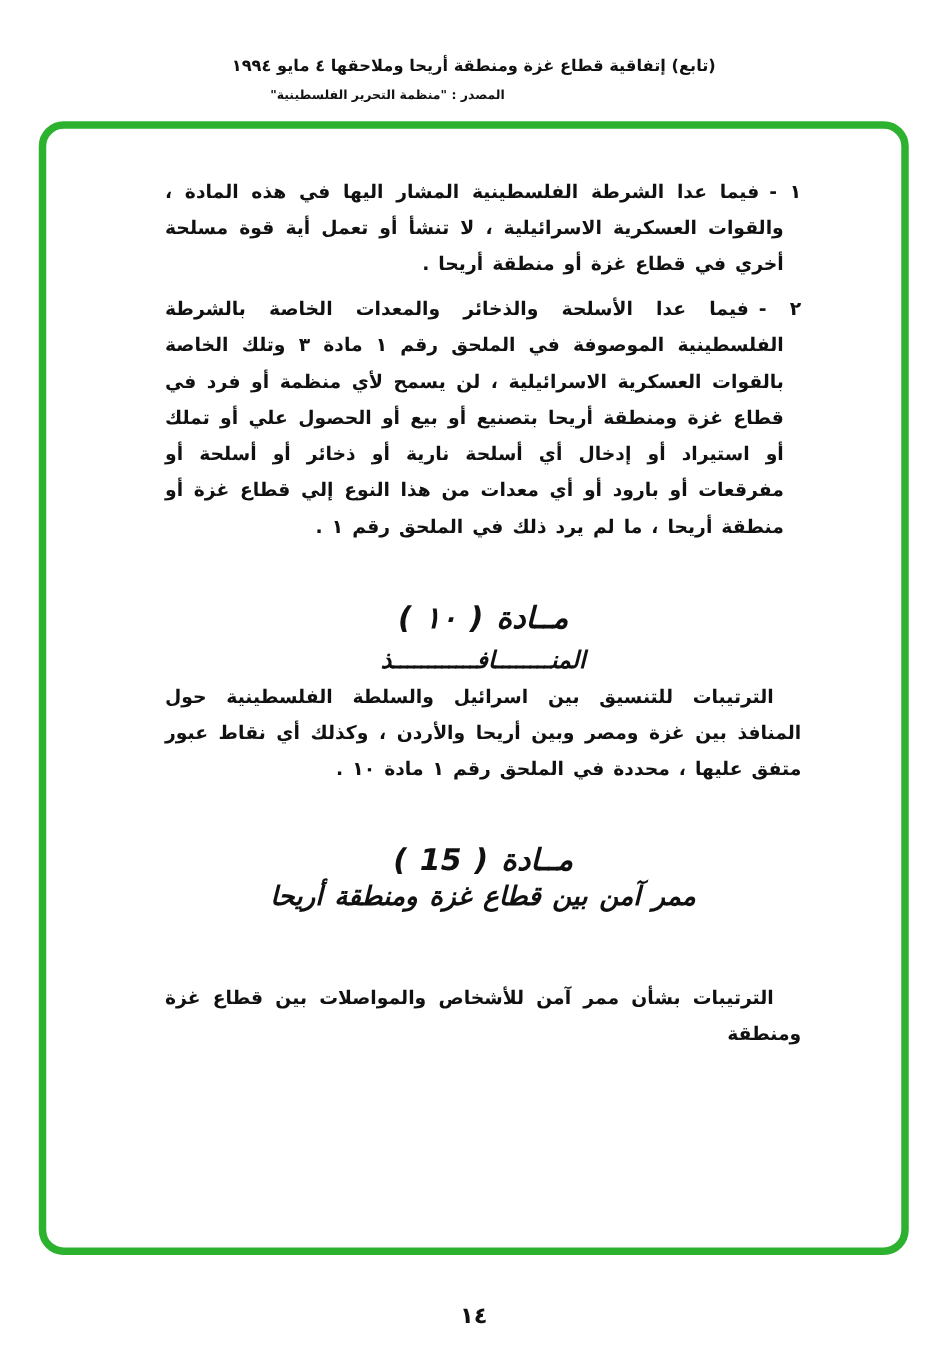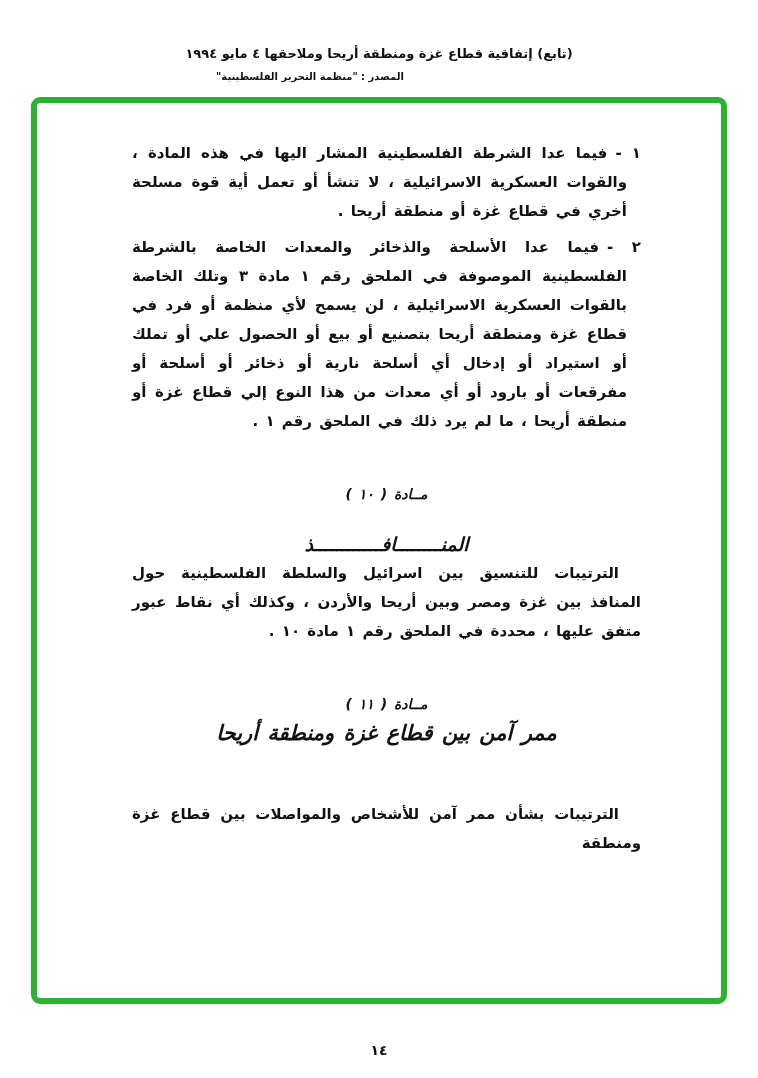--- a/index.html
+++ b/index.html
@@ -37,21 +37,21 @@
     font-weight: 700;
   }
 
   .frame {
     position: absolute;
     left: 31px;
     top: 97px;
     width: 696px;
     height: 907px;
     border: 6px solid #2db230;
-    border-radius: 9px;
+    border-radius: 20px;
     background: #ffffff;
   }
 
   .content {
     padding: 36px 80px 0 95px;
     font-size: 15px;
     line-height: 29px;
     font-weight: 700;
     text-align: justify;
     word-spacing: 2px;
@@ -60,48 +60,48 @@
   .clause {
     padding-right: 14px;
     text-indent: -14px;
     margin-bottom: 7px;
   }
   .clause-number { margin-left: 8px; }
 
   .article-title {
     margin-top: 44px;
     text-align: center;
-    font-size: 14px;
+    font-size: 24px;
     font-style: italic;
     font-weight: 700;
     letter-spacing: 1px;
     text-indent: 0;
   }
   .article-subtitle {
-    margin-top: 21px;
+    margin-top: 5px;
     text-align: center;
     font-size: 19px;
     font-style: italic;
     font-weight: 700;
     text-indent: 0;
   }
   .article-subtitle.big { font-size: 21px; margin-top: 0; }
 
   .para {
     text-indent: 22px;
   }
   .para.last { margin-top: 52px; }
 
   .page-number {
     position: absolute;
     top: 1042px;
     left: 0;
     width: 758px;
     text-align: center;
-    font-size: 14px;
+    font-size: 18px;
     font-weight: 700;
   }
 </style>
 </head>
 <body>
 
 <div class="page">
 
   <div class="header-line1">(تابع) إتفاقية قطاع غزة ومنطقة أريحا وملاحقها ٤ مايو ١٩٩٤</div>
 
@@ -117,21 +117,21 @@
       <div class="clause">
         <span class="clause-number">٢ -</span><span>فيما عدا الأسلحة والذخائر والمعدات الخاصة بالشرطة الفلسطينية الموصوفة في الملحق رقم ١ مادة ٣ وتلك الخاصة بالقوات العسكرية الاسرائيلية ، لن يسمح لأي منظمة أو فرد في قطاع غزة ومنطقة أريحا بتصنيع أو بيع أو الحصول علي أو تملك أو استيراد أو إدخال أي أسلحة نارية أو ذخائر أو أسلحة أو مفرقعات أو بارود أو أي معدات من هذا النوع إلي قطاع غزة أو منطقة أريحا ، ما لم يرد ذلك في الملحق رقم ١ .</span>
       </div>
 
       <div class="article-title">مــادة  ( ١٠ )</div>
 
       <div class="article-subtitle">المنــــــــافــــــــــــذ</div>
 
       <div class="para">الترتيبات للتنسيق بين اسرائيل والسلطة الفلسطينية حول المنافذ بين غزة ومصر وبين أريحا والأردن ،  وكذلك أي نقاط عبور متفق عليها ،  محددة في الملحق رقم ١ مادة ١٠ .</div>
 
-      <div class="article-title">مــادة  ( ١١ )</div>
+      <div class="article-title">مــادة  ( 15 )</div>
 
       <div class="article-subtitle big">ممر آمن بين قطاع غزة ومنطقة أريحا</div>
 
       <div class="para last">الترتيبات بشأن ممر آمن للأشخاص والمواصلات بين قطاع غزة ومنطقة</div>
 
     </div>
   </div>
 
   <div class="page-number">١٤</div>
 

